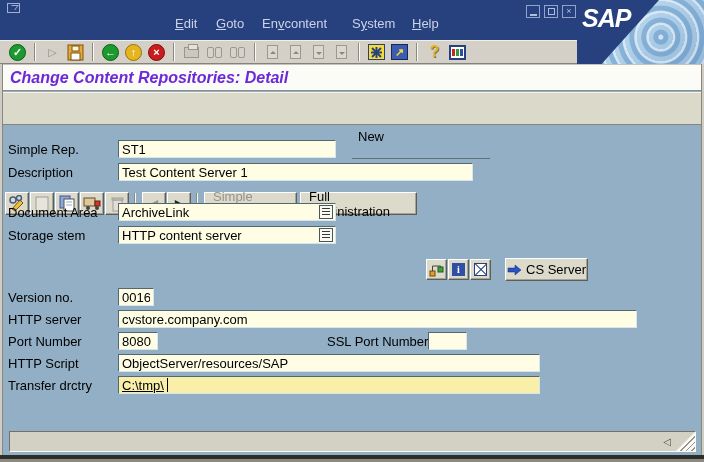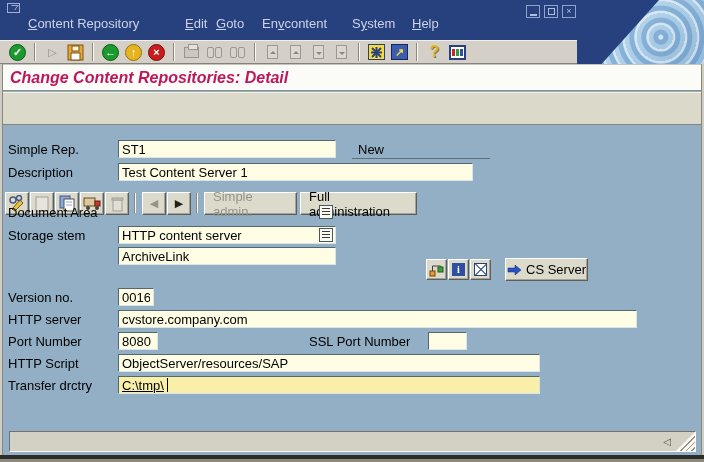--- a/index.html
+++ b/index.html
@@ -49,21 +49,21 @@
   .short-ic { width:17px; height:16px; background:#3B5CB0; border:1px solid #17275A; color:#F7D937; font-size:11px; font-weight:bold; line-height:15px; text-align:center; }
   .help-ic { color:#E8B50E; font-weight:bold; font-size:16px; text-shadow:1px 1px 0 #7A7A72; }
   .cust-ic { width:17px; height:15px; background:#fff; border:2px solid #27417E; position:relative; }
   .cust-ic i { position:absolute; top:2px; width:3px; height:7px; }
   .printer-ic { width:15px; height:11px; background:#CBC8C0; border:1px solid #99968E; position:relative; }
   .printer-ic:before { content:""; position:absolute; left:3px; top:-4px; width:8px; height:4px; background:#E4E2DB; border:1px solid #99968E; }
 
   
   .titlebar { position:absolute; left:0; top:64px; width:100%; height:27px; background:#FBFBF7;
     border-top:1px solid #C6C3BA; border-bottom:1px solid #8F8D84; }
-  .title-text { position:absolute; left:10px; top:4px; font-size:16px; font-weight:bold; font-style:italic; color:#be185d; }
+  .title-text { position:absolute; left:10px; top:4px; font-size:16px; font-weight:bold; font-style:italic; color:#6d28d9; }
 
   
   .apptoolbar { position:absolute; left:0; top:92px; width:100%; height:33px; background:#DBD9CA;
     border-top:1px solid #F4F3ED; border-bottom:1px solid #87857B; }
   .rbtn { position:absolute; background:#DCDACB; border:1px solid #5F5E56; border-top-color:#FFFFFF; border-left-color:#FFFFFF;
     box-shadow:inset -1px -1px 0 #A5A39A; display:flex; align-items:center; justify-content:center; font-size:13px; }
   .icon24 { width:24px; height:23px; top:99px; }
   .app-sep { position:absolute; top:100px; width:2px; height:20px; border-left:1px solid #8B897F; border-right:1px solid #FBFAF6; }
   .arrow-btn { font-size:11px; }
   .txtbtn { height:23px; top:99px; padding:0 8px; }
@@ -99,41 +99,41 @@
     background-image:repeating-linear-gradient(135deg,#96948C 0 1px, transparent 1px 4px); }
   .bottom-dark { position:absolute; left:0; top:455px; width:100%; height:4px; background:#2E2E28; }
   .bottom-gray { position:absolute; left:0; top:459px; width:100%; height:3px; background:#8A8A82; }
 </style>
 </head>
 <body>
 
 <div class="menubar">
   <div class="sysmenu-icon"></div>
   <div class="menu-items">
-    <span class="menu-item" style="left:28px"><span></span><u>C</u><span>ontent Repository</span></span>
-    <span class="menu-item" style="left:185px"><span></span><u>E</u><span>dit</span></span>
+    <span class="menu-item" style="left:175px"><span></span><u>E</u><span>dit</span></span>
     <span class="menu-item" style="left:216px"><span></span><u>G</u><span>oto</span></span>
     <span class="menu-item" style="left:262px"><span>En</span><u>v</u><span>content</span></span>
     <span class="menu-item" style="left:352px"><span>S</span><u>y</u><span>stem</span></span>
     <span class="menu-item" style="left:412px"><span></span><u>H</u><span>elp</span></span>
   </div>
   <div class="win-controls">
     <div class="win-btn">
         <span class="bar"></span>
       </div>
     <div class="win-btn">
         <span class="box"></span>
       </div>
     <div class="win-btn">×</div>
   </div>
 </div>
 
 <div class="logo-block">
   <div class="ripple"></div>
   <div class="navy-wedge"></div>
+  <div class="sap-text">SAP</div>
 </div>
 
 <div class="toolbar">
   <div class="tb-btn">
       <span class="circ green">✓</span>
     </div>
   <div class="tb-sep"></div>
   <div class="tb-btn">
       <span class="cmd-arrow">▷</span>
     </div>
@@ -273,28 +273,28 @@
       <span>Simple admin.</span>
     </div>
   <div class="rbtn txtbtn" style="left:300px;width:117px">
       <span>Full administration</span>
     </div>
 </div>
 
 <div>
   <span class="flabel" style="top:142px">Simple Rep.</span>
   <input class="field" style="left: 118px; top: 140px; width: 218px;" value="ST1">
-  <span class="status-new" style="left:358px;top:142px">New</span>
+  <span class="status-new" style="left:358px;top:129px">New</span>
   <div class="hline" style="left:352px;top:158px;width:138px"></div>
 
   <span class="flabel" style="top:165px">Description</span>
   <input class="field" style="left: 118px; top: 163px; width: 355px;" value="Test Content Server 1">
 
   <span class="flabel" style="top:205px">Document Area</span>
-  <input class="field" style="left: 118px; top: 203px; width: 218px; margin-top: 44px;" value="ArchiveLink">
+  <input class="field" style="left: 118px; top: 203px; width: 218px;" value="ArchiveLink">
   <span class="combo-btn" style="left:319px;top:205px">
       <i></i>
     </span>
 
   <span class="flabel" style="top:228px">Storage stem</span>
   <input class="field" style="left: 118px; top: 226px; width: 218px;" value="HTTP content server">
   <span class="combo-btn" style="left:319px;top:228px">
       <i></i>
     </span>
 
@@ -319,21 +319,21 @@
   </div>
 
   <span class="flabel" style="top:290px">Version no.</span>
   <input class="field" style="left: 118px; top: 288px; width: 36px;" value="0016">
 
   <span class="flabel" style="top:312px">HTTP server</span>
   <input class="field" style="left: 118px; top: 310px; width: 519px;" value="cvstore.company.com">
 
   <span class="flabel" style="top:334px">Port Number</span>
   <input class="field" style="left: 118px; top: 332px; width: 40px;" value="8080">
-  <span class="flabel" style="left:309px;top:334px">SSL Port Number</span>
+  <span class="flabel" style="left:327px;top:334px">SSL Port Number</span>
   <input class="field" style="left: 428px; top: 332px; width: 39px;" value="">
 
   <span class="flabel" style="top:356px">HTTP Script</span>
   <input class="field" style="left: 118px; top: 354px; width: 422px;" value="ObjectServer/resources/SAP">
 
   <span class="flabel" style="top:378px">Transfer drctry</span>
   <input class="field focused" style="left: 118px; top: 376px; width: 422px;" value="C:\tmp\">
   <div class="caret" style="left:167px;top:378px"></div>
 </div>
 

